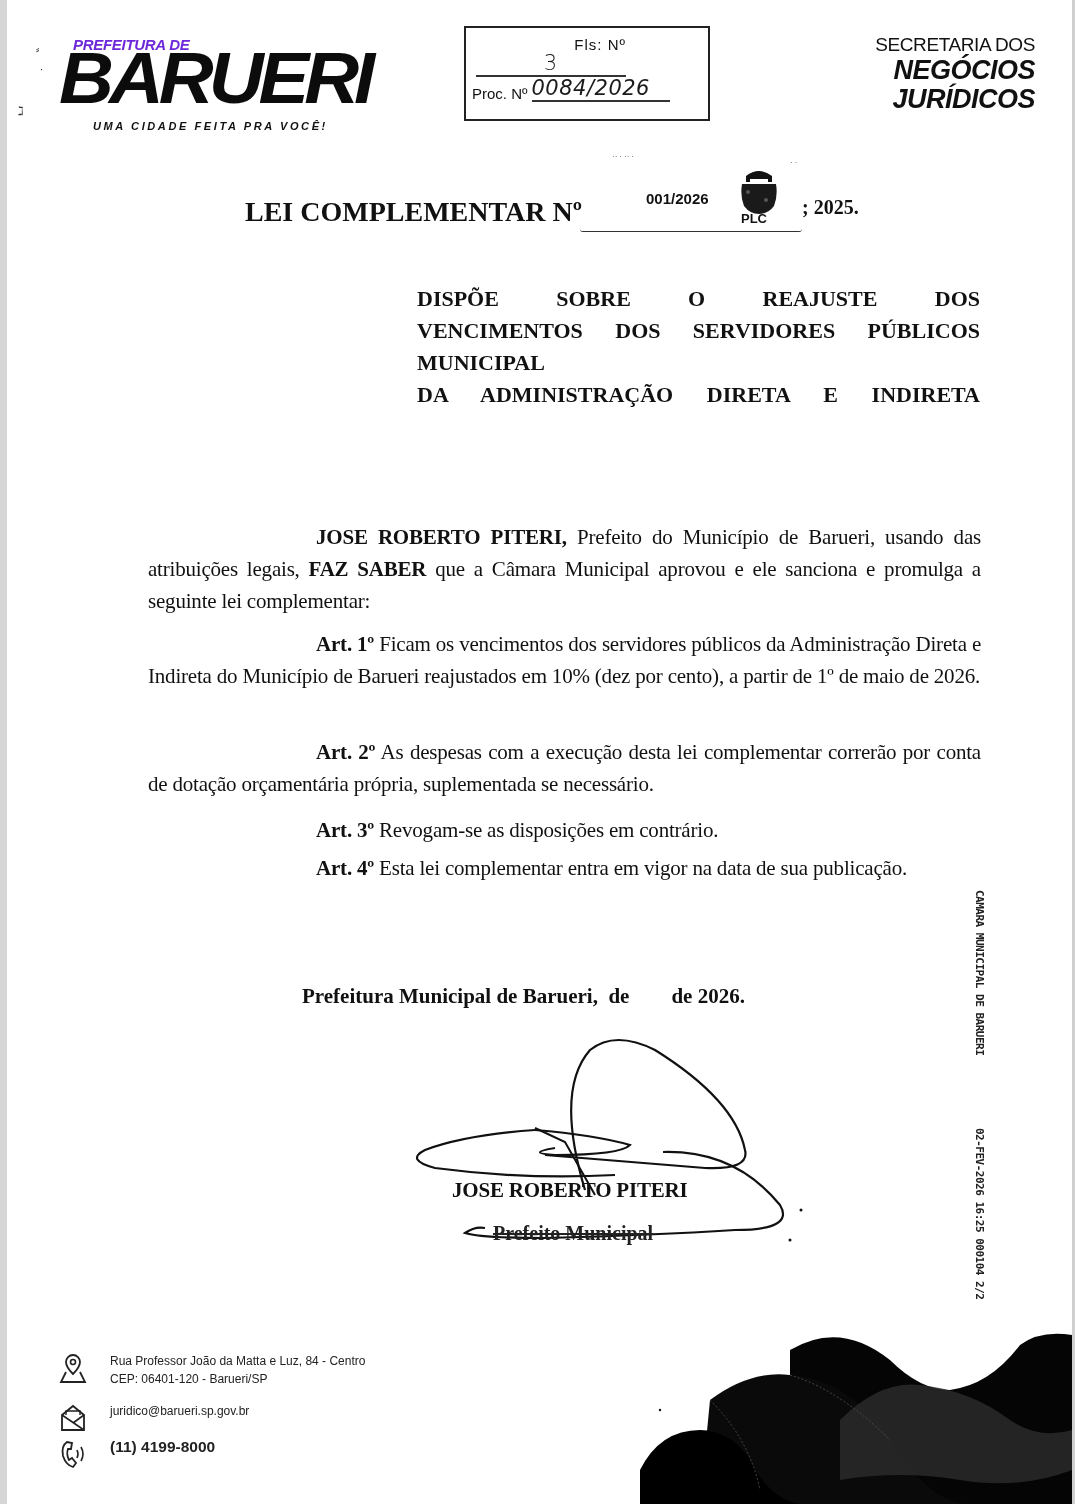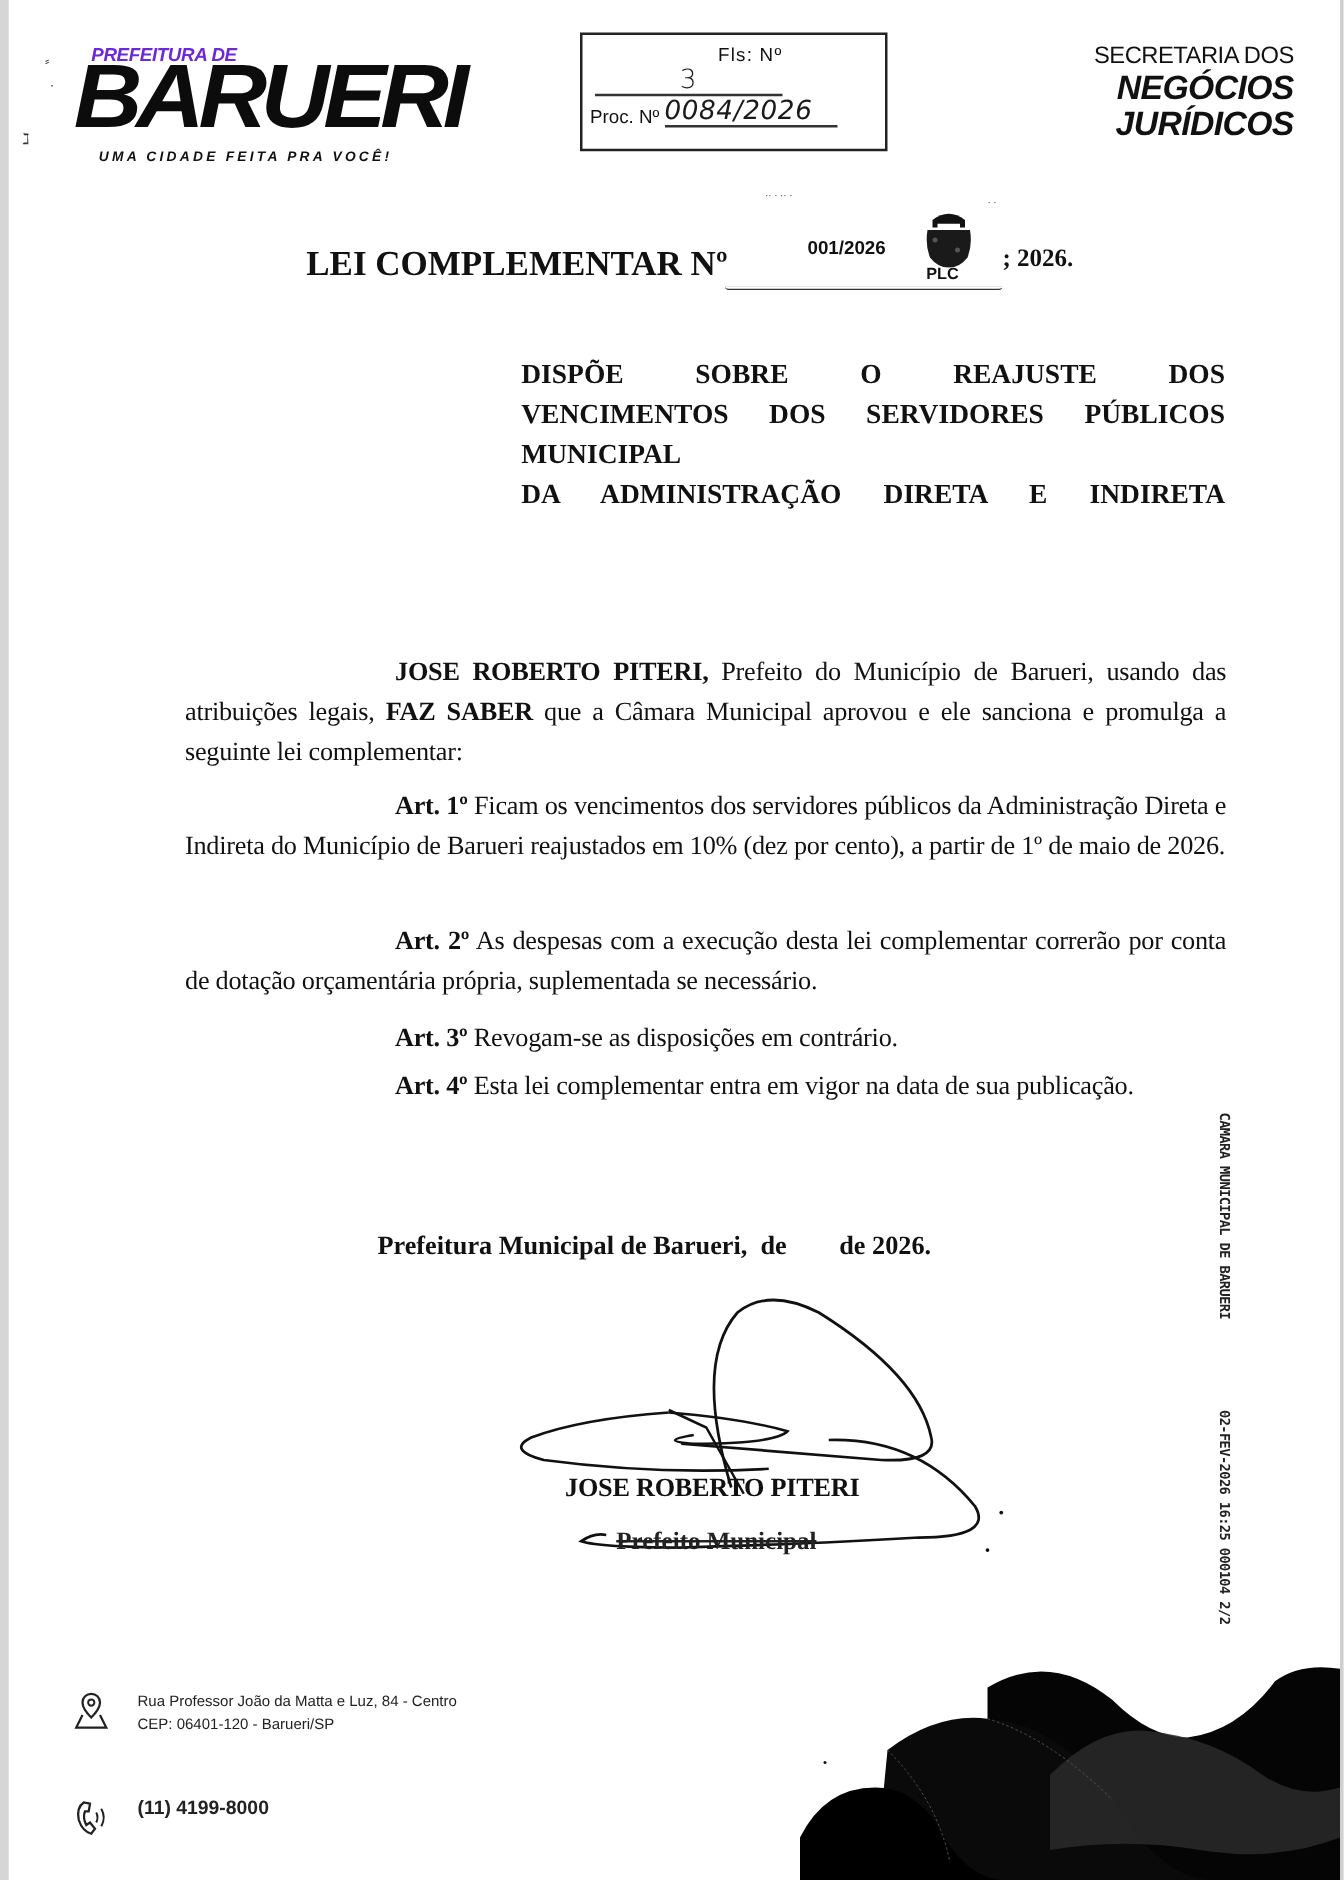--- a/index.html
+++ b/index.html
@@ -11,21 +11,21 @@
   .edge-left { position: absolute; left: 0; top: 0; width: 7px; height: 1504px; background: #d6d6d6; }
   .edge-right { position: absolute; right: 0; top: 0; width: 3px; height: 1504px; background: #cfcfcf; }
 
   
   .logo { position: absolute; left: 55px; top: 36px; width: 320px; height: 100px; }
   .logo .pre { position: absolute; left: 18px; top: 0; font-family: "Liberation Sans", sans-serif;
     font-weight: 700; font-style: italic; font-size: 15px; letter-spacing: -0.3px; color: #6d28d9; }
   .logo .big { position: absolute; left: 4px; top: 6px; font-family: "Liberation Sans", sans-serif;
     font-weight: 900; font-style: italic; font-size: 76px; line-height: 76px; letter-spacing: -5px;
     color: #0c0c0c; transform: scaleY(0.95); transform-origin: top left; }
-  .logo .tag { position: absolute; left: 24px; top: 84px; font-family: "Liberation Sans", sans-serif;
+  .logo .tag { position: absolute; left: 38px; top: 84px; font-family: "Liberation Sans", sans-serif;
     font-weight: 700; font-style: italic; font-size: 11px; letter-spacing: 2.6px; color: #111; white-space: nowrap; }
   .scribble { position: absolute; font-family: "DejaVu Sans", sans-serif; font-size: 10px; color: #333; }
 
   
   .stamp { position: absolute; left: 464px; top: 26px; width: 246px; height: 95px;
     border: 2px solid #222; box-sizing: border-box; }
   .stamp .row { position: absolute; left: 6px; font-family: "Liberation Sans", sans-serif; font-size: 15px;
     color: #111; display: flex; align-items: flex-end; }
   .stamp .row1 { top: 8px; letter-spacing: 1px; flex-direction: column; }
   .stamp .row2 { top: 50px; }
@@ -129,21 +129,21 @@
 <div class="lei-num">001/2026</div>
 <div class="lei-line"></div>
 <svg class="seal" viewBox="0 0 46 62">
   <path d="M10 10 Q23 0 36 10 L36 16 L10 16 Z" fill="#111"></path>
   <rect x="14" y="13" width="18" height="4" fill="#fff"></rect>
   <path d="M6 18 Q4 30 8 40 Q14 48 23 48 Q32 48 38 40 Q42 30 40 18 Z" fill="#1a1a1a"></path>
   <circle cx="12" cy="26" r="2" fill="#555"></circle>
     <circle cx="30" cy="34" r="2" fill="#555"></circle>
 </svg>
 <div class="plc">PLC</div>
-<div class="lei-year">; 2026.</div>
+<div class="lei-year">; 2025.</div>
 
 <div class="ementa">
   <span class="l">DISPÕE SOBRE O REAJUSTE DOS</span>
   <span class="l">VENCIMENTOS DOS SERVIDORES PÚBLICOS</span>
   <span class="l last">MUNICIPAL</span>
   <span class="l">DA ADMINISTRAÇÃO DIRETA E INDIRETA</span>
 </div>
 
 <div class="body p-intro">
   <p><b>JOSE ROBERTO PITERI,</b><span> Prefeito do Município de Barueri, usando das atribuições legais, </span><b>FAZ SABER</b><span> que a Câmara Municipal aprovou e ele sanciona e promulga a seguinte lei complementar:</span></p>
@@ -183,20 +183,28 @@
     <svg class="ficon" viewBox="0 0 30 32">
       <path d="M15 3 a7 7 0 0 1 7 7 c0 5 -7 12 -7 12 c0 0 -7 -7 -7 -12 a7 7 0 0 1 7 -7z" fill="none" stroke="#222" stroke-width="1.8"></path>
       <circle cx="15" cy="10" r="2.5" fill="none" stroke="#222" stroke-width="1.6"></circle>
       <path d="M8 20 L3 30 L27 30 L22 20" fill="none" stroke="#222" stroke-width="1.8"></path>
     </svg>
     <div class="ftext">
       <div>Rua Professor João da Matta e Luz, 84 - Centro</div>
       <div>CEP: 06401-120 - Barueri/SP</div>
     </div>
   </div>
+  <div class="frow f-mail">
+    <svg class="ficon" viewBox="0 0 30 32">
+      <path d="M4 13 L15 4 L26 13 L26 28 L4 28 Z" fill="none" stroke="#222" stroke-width="1.8"></path>
+      <path d="M4 13 L26 28 M26 13 L15 21" fill="none" stroke="#222" stroke-width="1.6"></path>
+      <path d="M8 13 L8 9 L22 9 L22 13" fill="none" stroke="#222" stroke-width="1.4"></path>
+    </svg>
+    <div class="ftext">juridico@barueri.sp.gov.br</div>
+  </div>
   <div class="frow f-phone">
     <svg class="ficon" viewBox="0 0 30 32">
       <path d="M9 4 Q3 8 5 18 Q8 27 15 29 L18 25 L14 20 L11 22 Q8 16 10 11 L13 11 L14 5 Z" fill="none" stroke="#222" stroke-width="1.8"></path>
       <path d="M19 12 Q21 16 19 20 M23 9 Q27 16 23 23" fill="none" stroke="#222" stroke-width="1.6"></path>
     </svg>
     <div class="ftext">(11) 4199-8000</div>
   </div>
 </div>
 
 <svg class="waves" viewBox="0 0 432 174" preserveAspectRatio="none">

